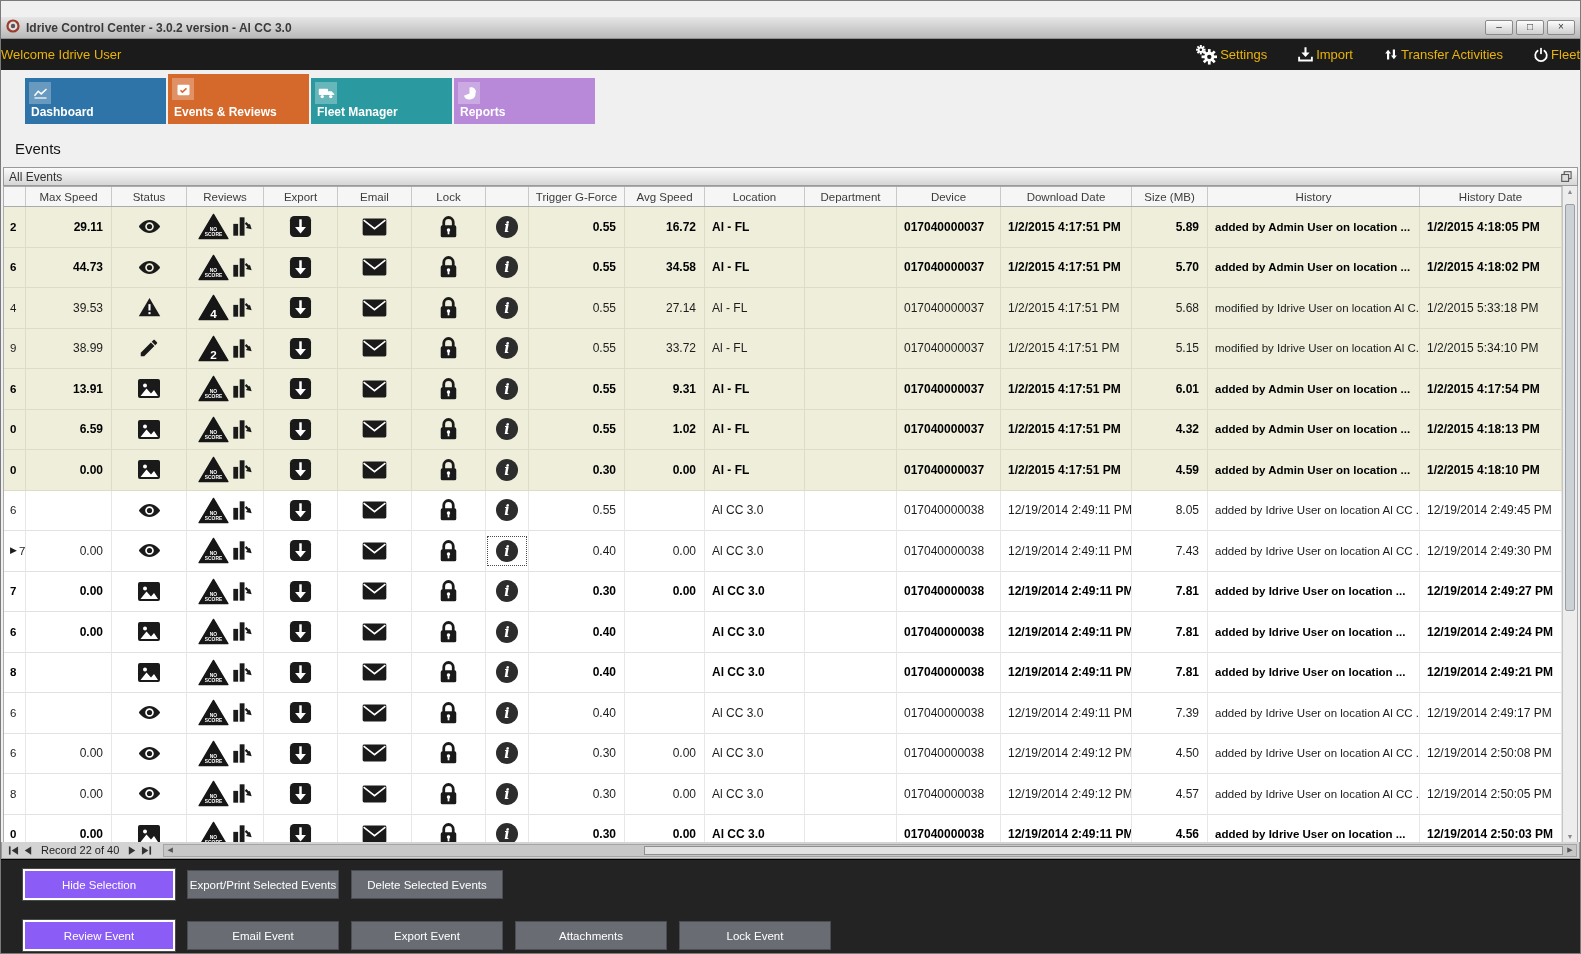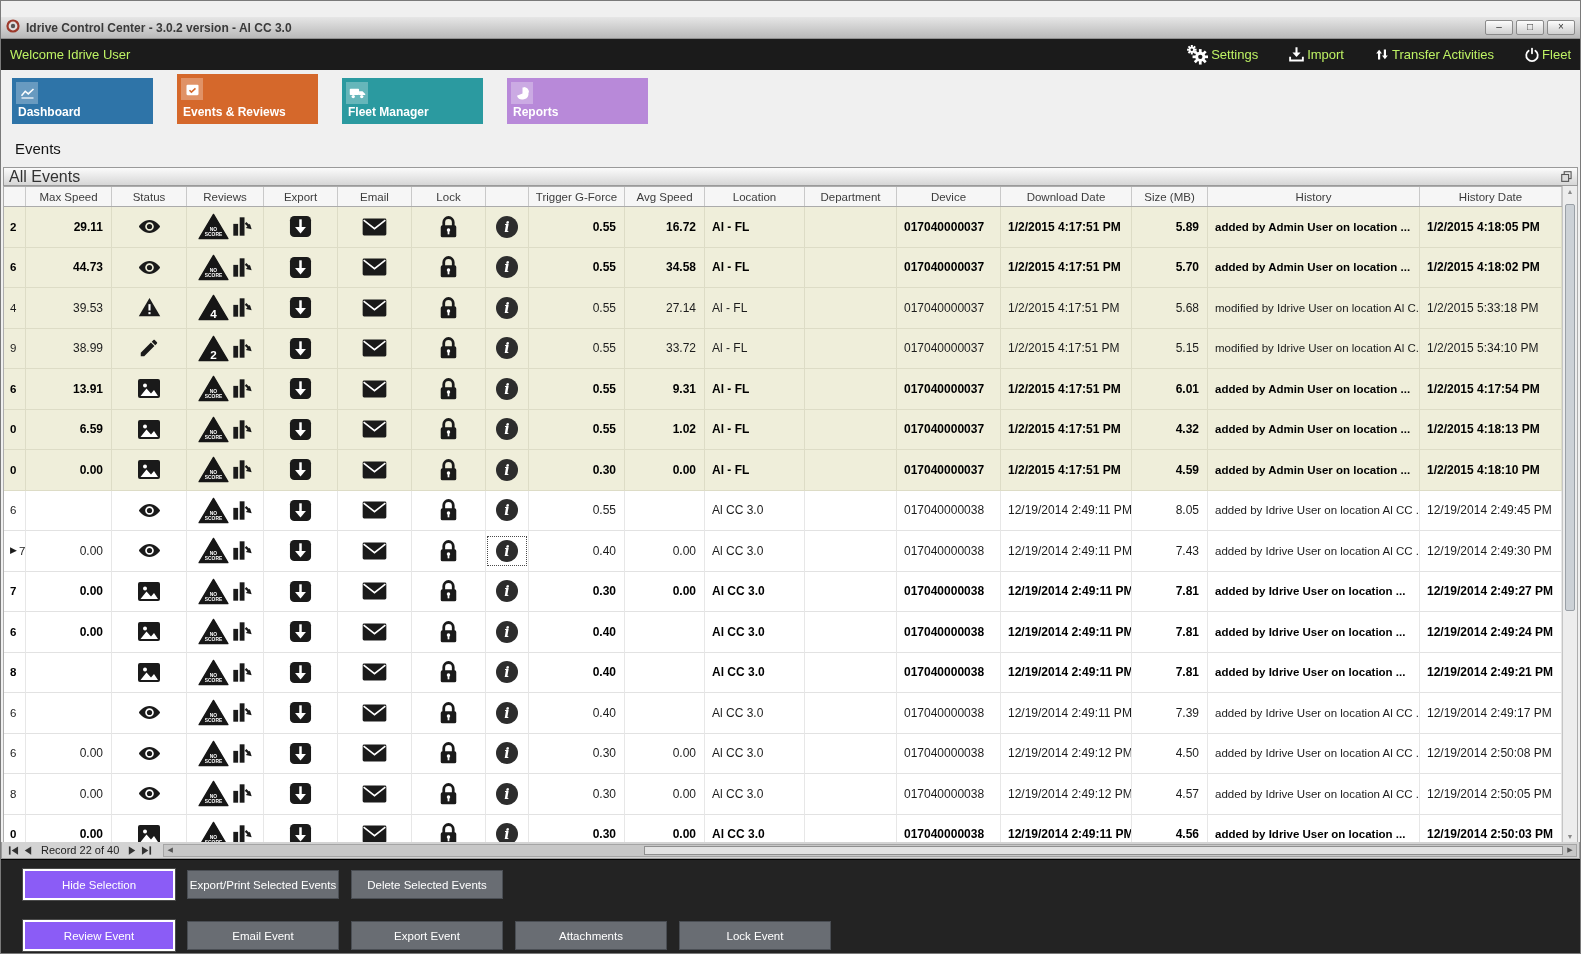--- a/index.html
+++ b/index.html
@@ -11,38 +11,38 @@
   .titlebar{height:22px;flex:0 0 22px;background:linear-gradient(#e6e6e6,#b9b9b9);
             display:flex;align-items:center;padding:0 5px;border-bottom:1px solid #8f8f8f;margin-top:16px;}
   .title-text{font-size:12px;font-weight:bold;color:#3a3a3a;margin-left:6px;}
   .win-controls{margin-left:auto;display:flex;}
   .winbtn{width:28px;height:15px;margin-left:3px;background:linear-gradient(#fdfdfd,#cfcfcf);
           border:1px solid #8a8a8a;border-radius:2px;font-size:10px;line-height:12px;
           text-align:center;color:#333;cursor:pointer;}
 
   
   .menubar{height:31px;flex:0 0 31px;background:#1b1b1b;display:flex;align-items:center;
-           color:#bef264;padding:0 9px;}
+           color:#eab308;padding:0 0;}
   .welcome{font-size:13px;}
   .menubar-actions{margin-left:auto;display:flex;gap:30px;align-items:center;}
   .menu-item{display:flex;align-items:center;gap:2px;font-size:13px;cursor:pointer;}
   .mi-icon{display:flex;align-items:center;}
 
   
-  .tabstrip{flex:0 0 58px;height:58px;padding:8px 0 4px 11px;display:flex;background:#f0f0f0;gap:22px;}
+  .tabstrip{flex:0 0 58px;height:58px;padding:8px 0 4px 24px;display:flex;background:#f0f0f0;}
   .tab{width:141px;height:46px;margin-right:2px;position:relative;color:#fff;cursor:pointer;flex:0 0 141px;}
   .tab.active{height:50px;margin-top:-4px;}
   .tab .icon-box{position:absolute;top:4px;left:4px;width:22px;height:22px;
                  background:rgba(255,255,255,.28);display:flex;align-items:center;justify-content:center;}
   .tab .tab-label{position:absolute;left:6px;bottom:5px;font-size:12px;font-weight:bold;white-space:nowrap;}
 
   
   .page-heading{flex:0 0 39px;font-size:15px;color:#141414;padding:12px 14px 10px;}
   .panel-bar{flex:0 0 19px;height:19px;margin:0 2px;background:linear-gradient(#fbfbfb,#d6d6d6);
-             border:1px solid #9a9a9a;display:flex;align-items:center;font-size:16px;color:#333;padding:0 5px;}
+             border:1px solid #9a9a9a;display:flex;align-items:center;font-size:12px;color:#333;padding:0 5px;}
   .float-icon{margin-left:auto;display:flex;cursor:pointer;}
 
   
   :root{--cols:22px 86px 75px 77px 74px 74px 74px 43px 96px 80px 100px 92px 104px 131px 76px 212px minmax(0,1fr);}
   .grid{flex:0 0 656px;height:656px;margin:0 2px;background:#fff;display:flex;overflow:hidden;
         border-left:1px solid #adadad;border-right:1px solid #adadad;}
   .grid-main{flex:1;min-width:0;overflow:hidden;}
   .grid-header{display:grid;grid-template-columns:var(--cols);height:21px;background:#f6f6f6;
                border-top:1px solid #ababab;border-bottom:1px solid #ababab;}
   .grid-header .h{font-size:11.5px;color:#3c3c3c;display:flex;align-items:center;justify-content:center;

